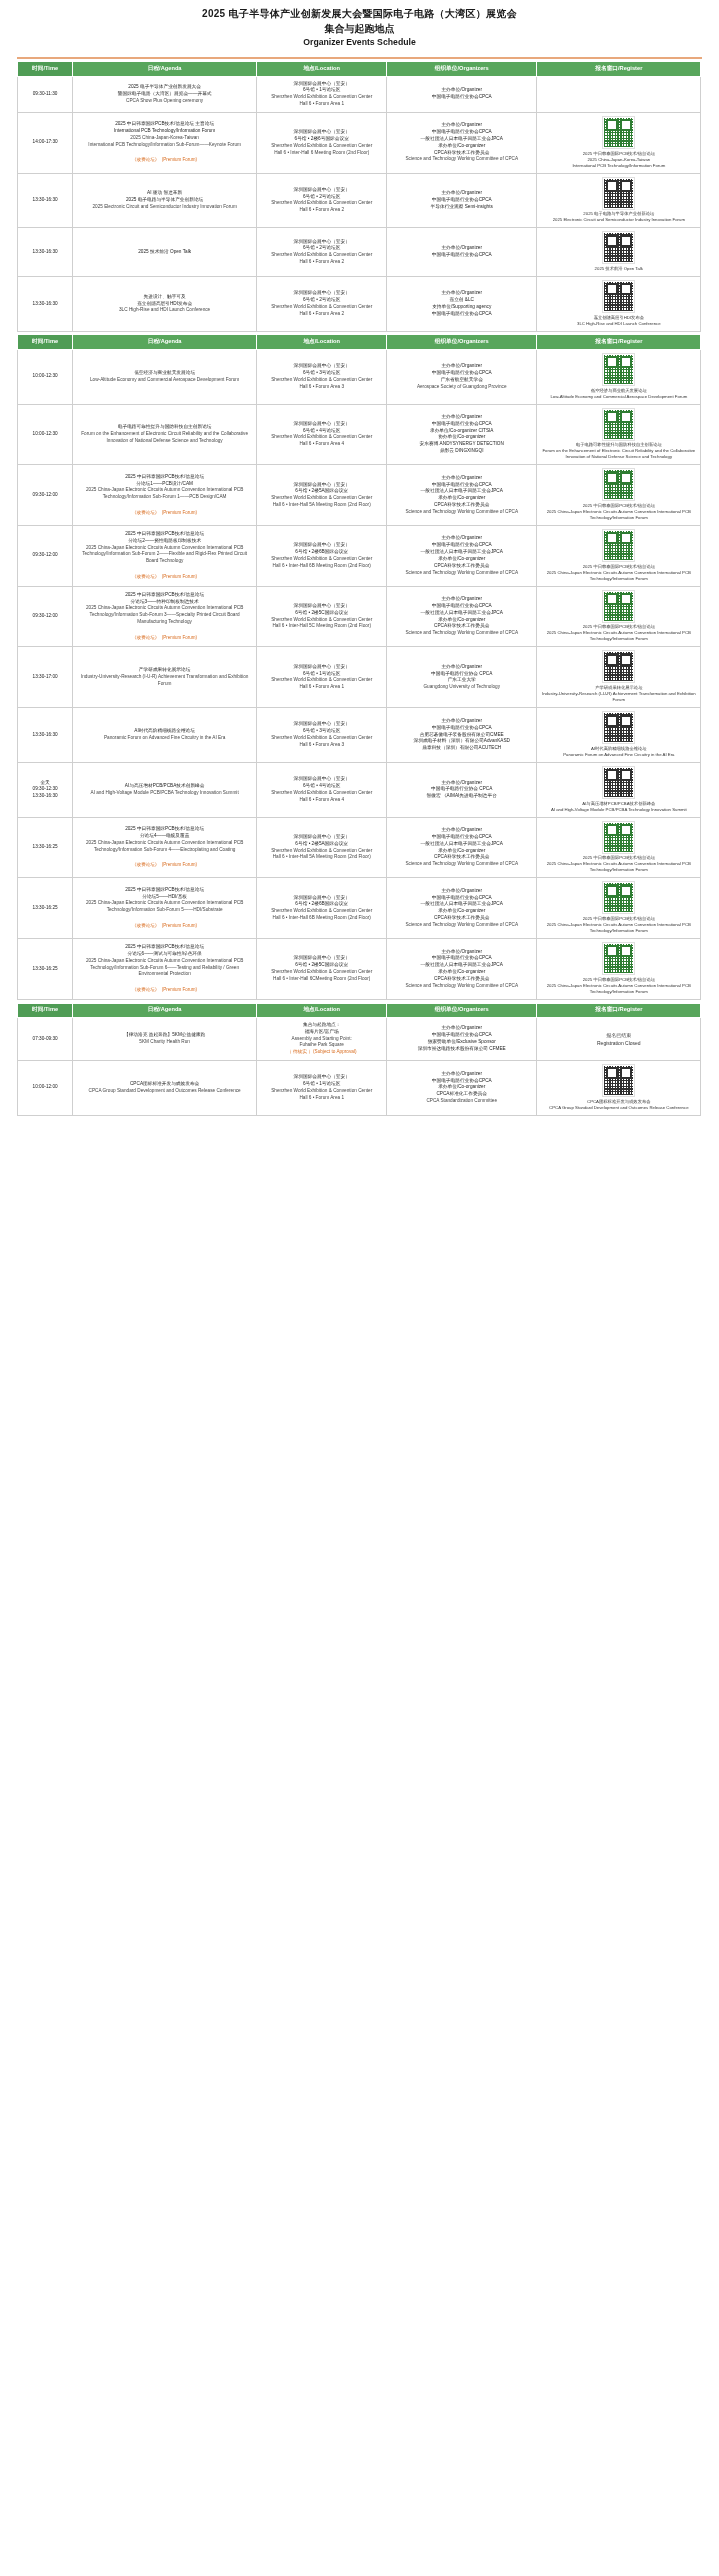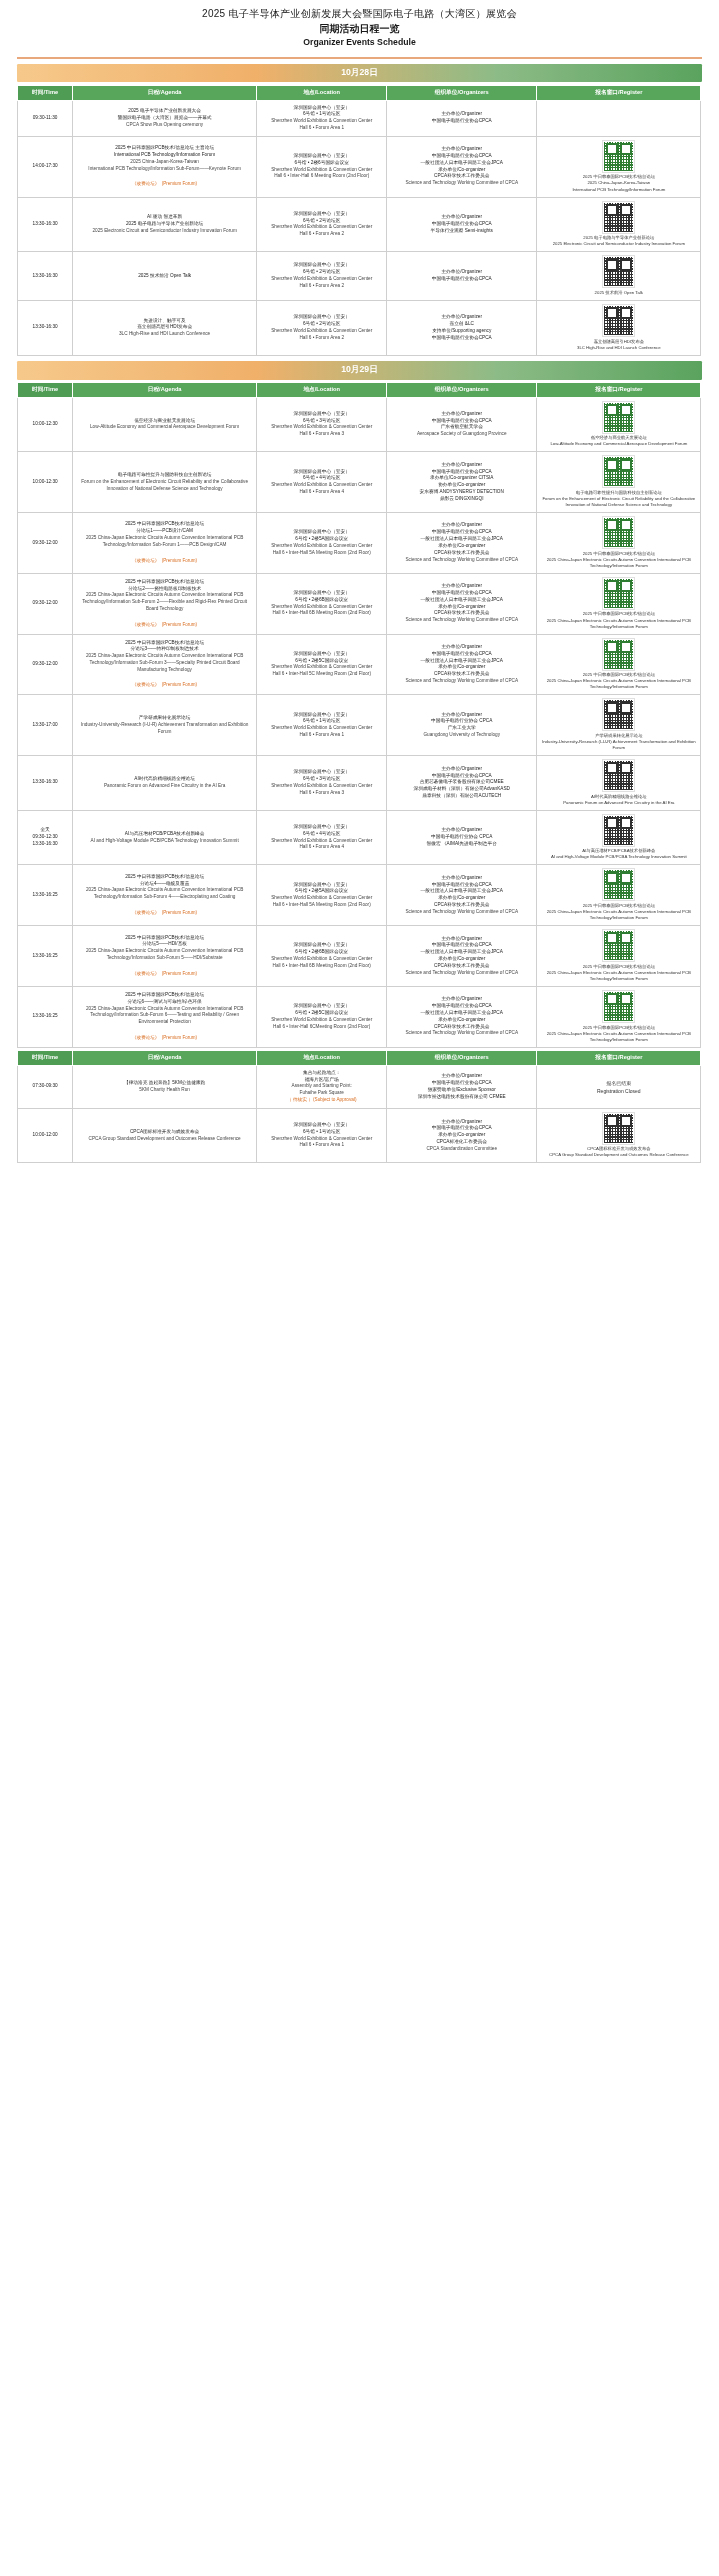--- a/index.html
+++ b/index.html
@@ -6,21 +6,21 @@
   body {
     margin: 0;
     background: #ffffff;
     font-family: "Liberation Sans", sans-serif;
     color: #1a1a1a;
     width: 719px;
   }
   .page { width: 719px; padding: 0 0 13.3px 0; }
 
   .title-block { text-align: center; padding: 6.7px 0 5.3px 0; }
-  .title-line1 { font-size: 10px; font-weight: normal; letter-spacing: 0.3px; }
+  .title-line1 { font-size: 10px; font-weight: bold; letter-spacing: 0.3px; }
   .title-line2 { font-size: 10px; font-weight: bold; margin-top: 1.3px; }
   .title-line3 { font-size: 8.7px; font-weight: bold; margin-top: 1.3px; }
 
   .rule { height: 2px; background: #e8a87c; margin: 4px 17.3px 0 17.3px; }
 
   .daybar {
     margin: 5.3px 17.3px 0 17.3px;
     background: linear-gradient(90deg, #f6c98b 0%, #f0b06a 35%, #8dbb87 70%, #5aa35e 100%);
     color: #ffffff;
     text-align: center;
@@ -100,28 +100,27 @@
   .qr-caption { font-size: 4.3px; line-height: 1.4; color: #333333; }
   .closed-note { font-size: 5px; color: #333333; line-height: 1.6; }
 </style>
 </head>
 <body>
 
 <div class="page">
 
   <div class="title-block">
     <div class="title-line1">2025 电子半导体产业创新发展大会暨国际电子电路（大湾区）展览会</div>
-    <div class="title-line2">同期活动日程一览</div>
+    <div class="title-line2">集合与起跑地点</div>
     <div class="title-line3">Organizer Events Schedule</div>
   </div>
 
   <div class="rule"></div>
 
   <div id="days-container">
-      <div class="daybar">10月28日</div>
       <table class="sched">
         <thead>
           <tr>
             <th class="col-time c0">时间/Time</th>
             <th class="col-agenda ">日程/Agenda</th>
             <th class="col-loc ">地点/Location</th>
             <th class="col-org ">组织单位/Organizers</th>
             <th class="col-reg ">报名窗口/Register</th>
           </tr>
         </thead>
@@ -243,21 +242,20 @@
             <td>
               <div class="qr-wrap">
                 <div class="qr"></div>
                 <div class="qr-caption" style="white-space: pre-line;">嘉立创随高层引HDI发布会
 3LC High-Rise and HDI Launch Conference</div>
               </div>
             </td>
           </tr>
         </tbody>
       </table>
-      <div class="daybar">10月29日</div>
       <table class="sched">
         <thead>
           <tr>
             <th class="col-time c0">时间/Time</th>
             <th class="col-agenda ">日程/Agenda</th>
             <th class="col-loc ">地点/Location</th>
             <th class="col-org ">组织单位/Organizers</th>
             <th class="col-reg ">报名窗口/Register</th>
           </tr>
         </thead>

